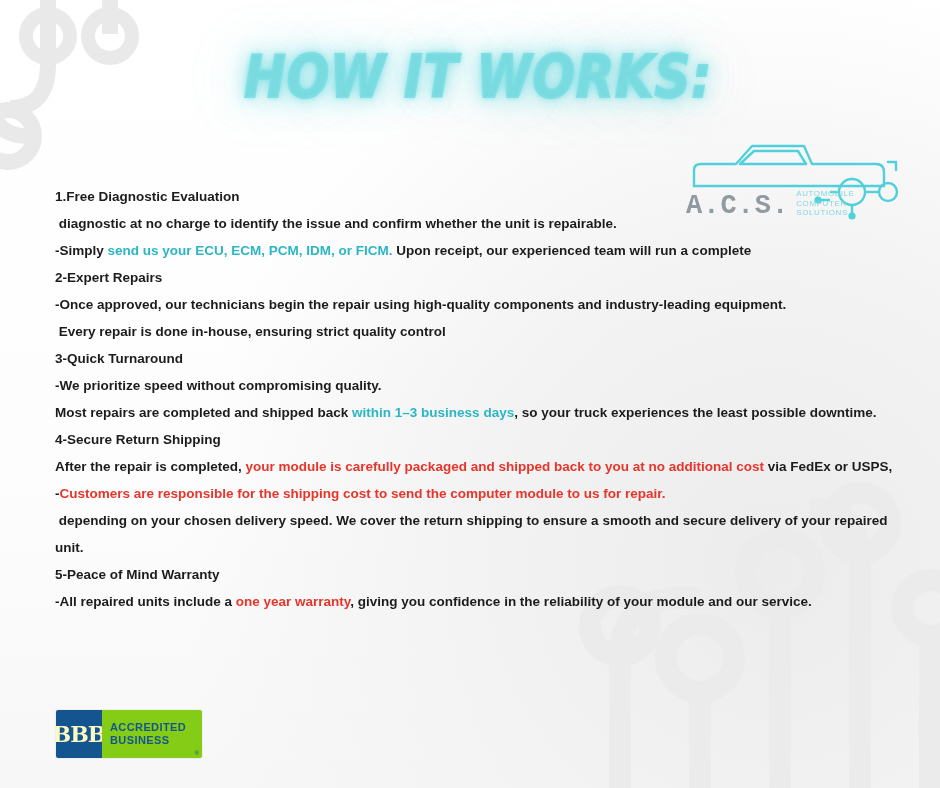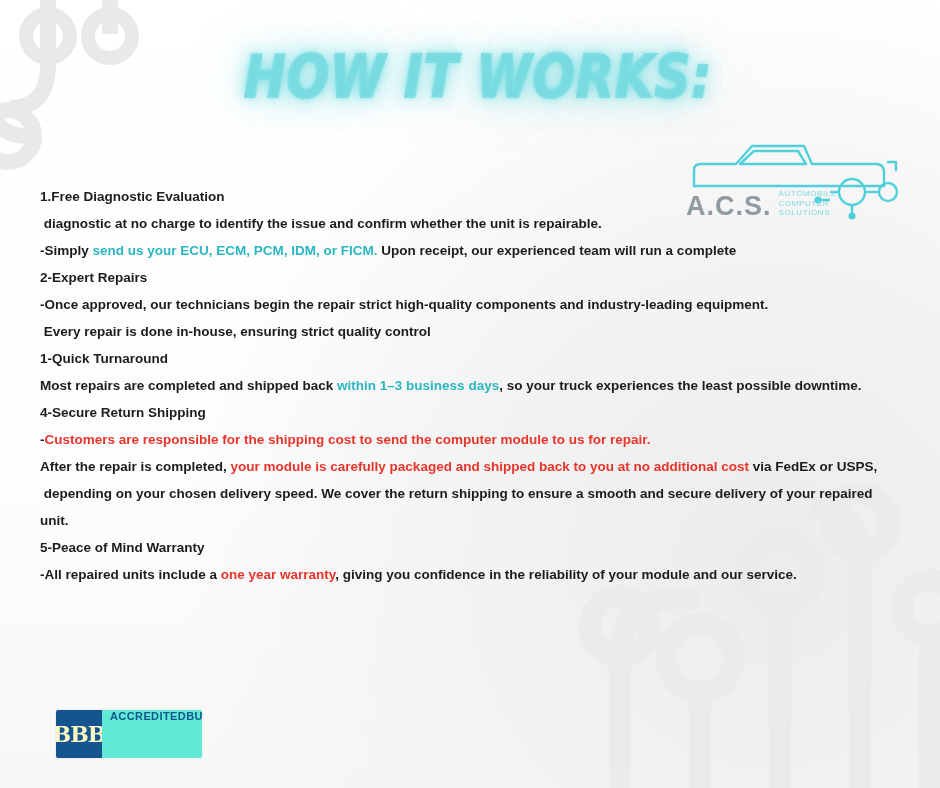--- a/index.html
+++ b/index.html
@@ -86,41 +86,41 @@
   .logo svg { display: block; }
   .logo-text {
     position: absolute;
     left: 6px;
     bottom: 2px;
     display: flex;
     align-items: flex-end;
     gap: 7px;
   }
   .logo-acs {
-    font-family: Liberation Sans, sans-serif;
+    font-family: Liberation Mono, monospace;
     font-weight: bold;
     font-size: 27px;
     letter-spacing: 1px;
     color: #8f9aa1;
     line-height: 1;
   }
   .logo-sub {
     font-family: "Liberation Sans", sans-serif;
     font-size: 8px;
     font-weight: normal;
     letter-spacing: 0.6px;
     color: #7fd9de;
     line-height: 1.22;
     padding-bottom: 2px;
   }
 
   
   .content {
     position: absolute;
-    left: 40px;
+    left: 55px;
     top: 183px;
     width: 860px;
     z-index: 5;
     font-size: 13.5px;
     line-height: 27px;
     color: #1c1c1c;
     font-weight: bold;
   }
   .line { white-space: pre-wrap; }
   .hl-teal { color: #2bb6c4; }
@@ -146,24 +146,24 @@
     display: flex;
     align-items: center;
     justify-content: center;
     font-family: "DejaVu Serif", serif;
     font-weight: bold;
     font-size: 22px;
     letter-spacing: -1px;
   }
   .bbb-right {
     flex: 1;
-    background: #5eead4;
+    background: #84cc16;
     color: #14558f;
     display: flex;
-    flex-direction: row;
+    flex-direction: column;
     justify-content: center;
     padding-left: 8px;
     position: relative;
   }
   .bbb-acc {
     font-size: 11px;
     font-weight: bold;
     letter-spacing: 0.4px;
     line-height: 13px;
   }
@@ -247,27 +247,28 @@
       <span>SOLUTIONS</span>
     </span>
   </div>
 </div>
 
 <div class="content" id="steps-container">
     <div class="line">1.Free Diagnostic Evaluation</div>
     <div class="line"><span> diagnostic at no charge to identify the issue and confirm whether the unit is repairable.</span></div>
     <div class="line"><span>-Simply </span><span class="hl-teal">send us your ECU, ECM, PCM, IDM, or FICM.</span><span> Upon receipt, our experienced team will run a complete</span></div>
     <div class="line">2-Expert Repairs</div>
-    <div class="line"><span>-Once approved, our technicians begin the repair strict high-quality components and industry-leading equipment.</span></div>
+    <div class="line"><span>-Once approved, our technicians begin the repair using high-quality components and industry-leading equipment.</span></div>
     <div class="line"><span> Every repair is done in-house, ensuring strict quality control</span></div>
-    <div class="line">1-Quick Turnaround</div>
+    <div class="line">3-Quick Turnaround</div>
+    <div class="line"><span>-We prioritize speed without compromising quality.</span></div>
     <div class="line"><span>Most repairs are completed and shipped back </span><span class="hl-teal">within 1–3 business days</span><span>, so your truck experiences the least possible downtime.</span></div>
     <div class="line">4-Secure Return Shipping</div>
+    <div class="line"><span>After the repair is completed, </span><span class="hl-red">your module is carefully packaged and shipped back to you at no additional cost</span><span> via FedEx or USPS,</span></div>
     <div class="line"><span>-</span><span class="hl-red">Customers are responsible for the shipping cost to send the computer module to us for repair.</span></div>
-    <div class="line"><span>After the repair is completed, </span><span class="hl-red">your module is carefully packaged and shipped back to you at no additional cost</span><span> via FedEx or USPS,</span></div>
     <div class="line"><span> depending on your chosen delivery speed. We cover the return shipping to ensure a smooth and secure delivery of your repaired unit.</span></div>
     <div class="line">5-Peace of Mind Warranty</div>
     <div class="line"><span>-All repaired units include a </span><span class="hl-red">one year warranty</span><span>, giving you confidence in the reliability of your module and our service.</span></div>
   </div>
 
 <div class="bbb">
   <div class="bbb-left">BBB</div>
   <div class="bbb-right">
     <div class="bbb-acc">ACCREDITED</div>
     <div class="bbb-bus">BUSINESS</div>

